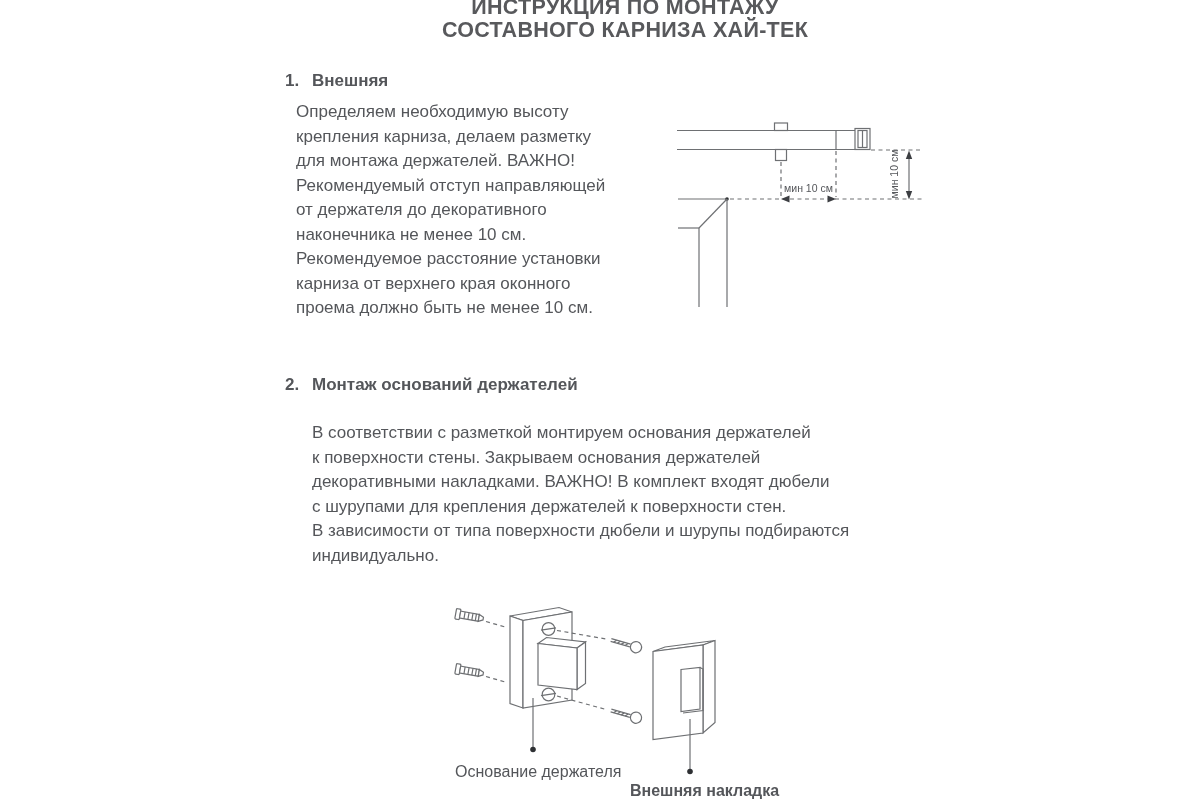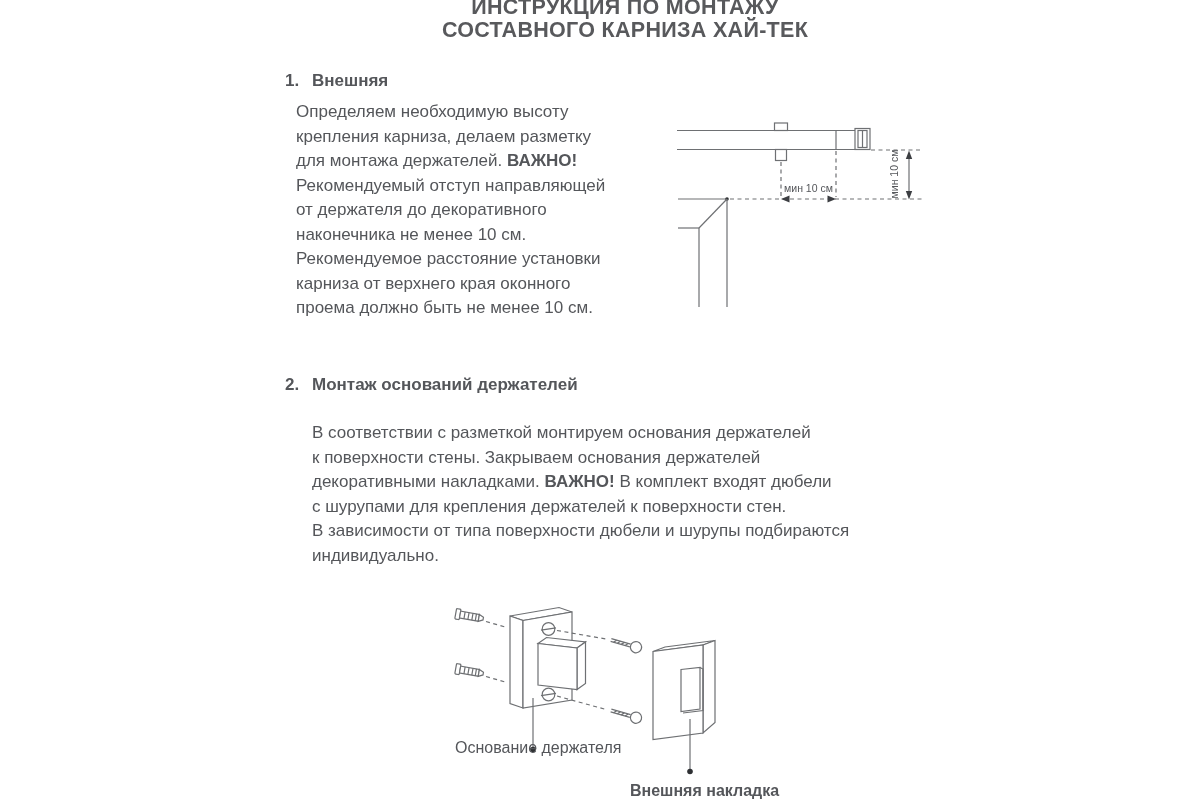--- a/index.html
+++ b/index.html
@@ -9,21 +9,21 @@
   }
   .title{
     position:absolute;top:-4px;left:425px;width:400px;text-align:center;
     font-size:21.5px;font-weight:700;line-height:22.5px;color:#58595c;letter-spacing:.3px;
   }
   .sec-head{
     position:absolute;display:flex;font-size:17px;font-weight:700;color:#54565a;
   }
   .sec-head .num{flex:0 0 27px;}
   .para{position:absolute;font-size:17px;line-height:24.5px;color:#54565a;white-space:nowrap;}
-  .para .b{font-weight:700;}
+  .para .b{font-weight:400;}
   .callout-label{position:absolute;font-size:16px;color:#54565a;white-space:nowrap;}
   svg{position:absolute;overflow:visible;}
   svg text{font-family:"Liberation Sans","DejaVu Sans",sans-serif;fill:#55575b;}
   .ln{stroke:#6e7073;stroke-width:1.2;fill:none;}
   .lnf{stroke:#6e7073;stroke-width:1.2;fill:#ffffff;}
   .dash{stroke:#6e7073;stroke-width:1.2;fill:none;stroke-dasharray:4 3.5;}
   .arrow{fill:#3c3e42;stroke:none;}
   .dot{fill:#2e3033;stroke:none;}
 </style>
 </head>
@@ -167,16 +167,16 @@
     <g>
       <path class="ln" d="M533 698 V747"></path>
       <circle class="dot" cx="533" cy="749.5" r="2.8"></circle>
     </g>
     <g>
       <path class="ln" d="M690 719 V769"></path>
       <circle class="dot" cx="690" cy="771.5" r="2.8"></circle>
     </g>
   </svg>
 
-  <div class="callout-label" style="left:455px;top:739px;">Основание держателя</div>
+  <div class="callout-label" style="left:455px;top:763px;">Основание держателя</div>
   <div class="callout-label" style="left:630px;top:782px;font-weight:bold;">Внешняя накладка</div>
 
 </div>
 
 </body></html>

